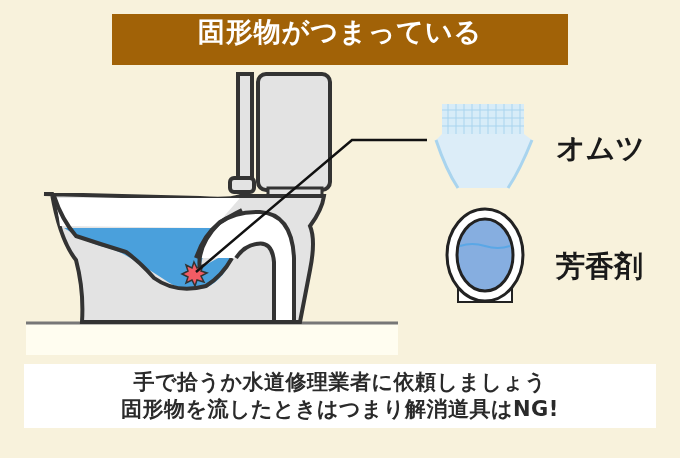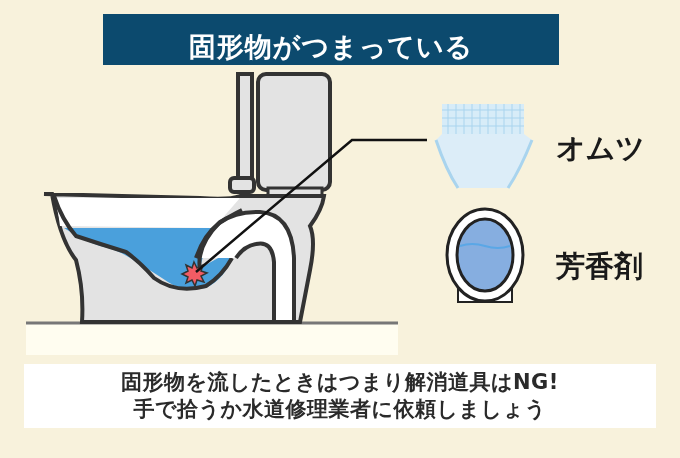--- a/index.html
+++ b/index.html
@@ -1,17 +1,17 @@
 <!DOCTYPE html>
 <html><head>
 <meta charset="utf-8">
 <style>
   html,body{margin:0;padding:0;}
   body{width:680px;height:458px;background:#f8f2dc;position:relative;overflow:hidden;font-family:"DejaVu Sans",sans-serif;}
-  .banner{position:absolute;left:103px;top:14px;width:456px;height:51px;background:#0c4a6e;display:flex;align-items:flex-end;justify-content:center;}
+  .banner{position:absolute;left:112px;top:14px;width:456px;height:51px;background:#a16207;display:flex;align-items:flex-start;justify-content:center;}
   .banner span{color:#fff;font-weight:bold;font-size:27px;letter-spacing:1px;}
   .illus{position:absolute;left:0;top:0;width:680px;height:458px;}
   .note{position:absolute;left:24px;top:364px;width:632px;height:64px;background:#fff;display:flex;flex-direction:column;align-items:center;justify-content:center;}
   .note div{font-weight:bold;color:#2a2a2a;font-size:21px;line-height:27px;letter-spacing:0.5px;}
 </style>
 </head>
 <body>
 
 <div class="banner">
   <span>固形物がつまっている</span>
@@ -72,15 +72,15 @@
   <g>
     <rect x="458" y="288" width="54" height="14" fill="#fff" stroke="#222" stroke-width="2"></rect>
     <ellipse cx="485" cy="255" rx="38" ry="46" fill="#fff" stroke="#222" stroke-width="3"></ellipse>
     <ellipse cx="485" cy="255" rx="28" ry="36" fill="#86aee0" stroke="#222" stroke-width="3"></ellipse>
     <path d="M460 246 Q472 242 485 246 Q498 250 510 246" fill="none" stroke="#5aa7e6" stroke-width="2"></path>
   </g>
   <text x="556" y="276" font-size="29" font-weight="bold" fill="#1a1a1a" style="font-family:'DejaVu Sans',sans-serif">芳香剤</text>
 </svg>
 
 <div class="note">
+  <div>手で拾うか水道修理業者に依頼しましょう</div>
   <div>固形物を流したときはつまり解消道具はNG!</div>
-  <div>手で拾うか水道修理業者に依頼しましょう</div>
 </div>
 
 </body></html>

